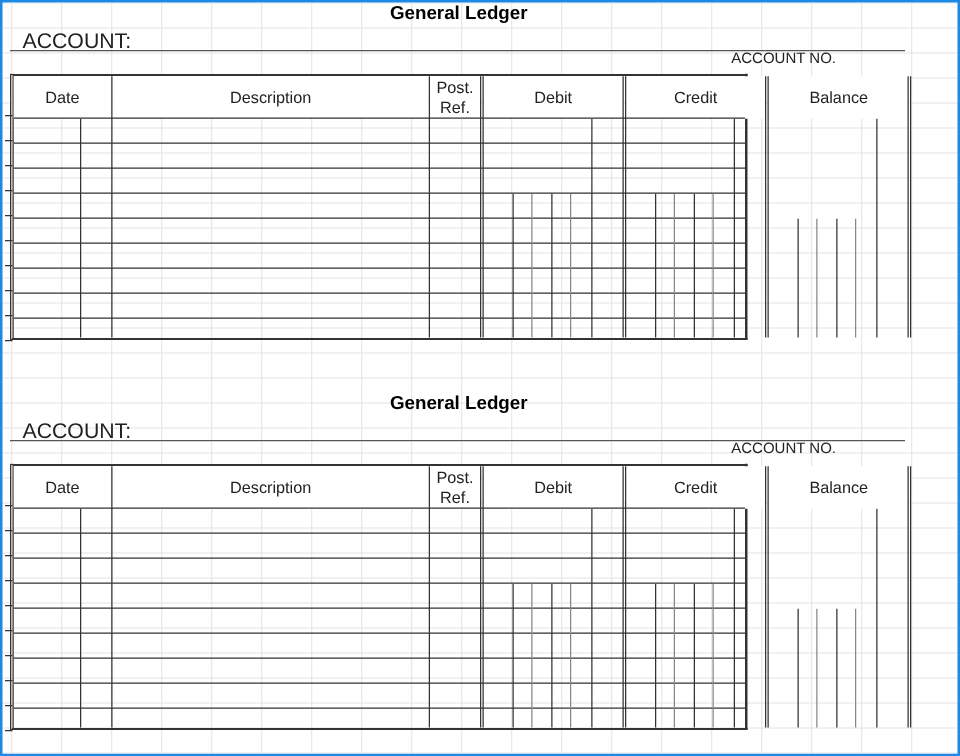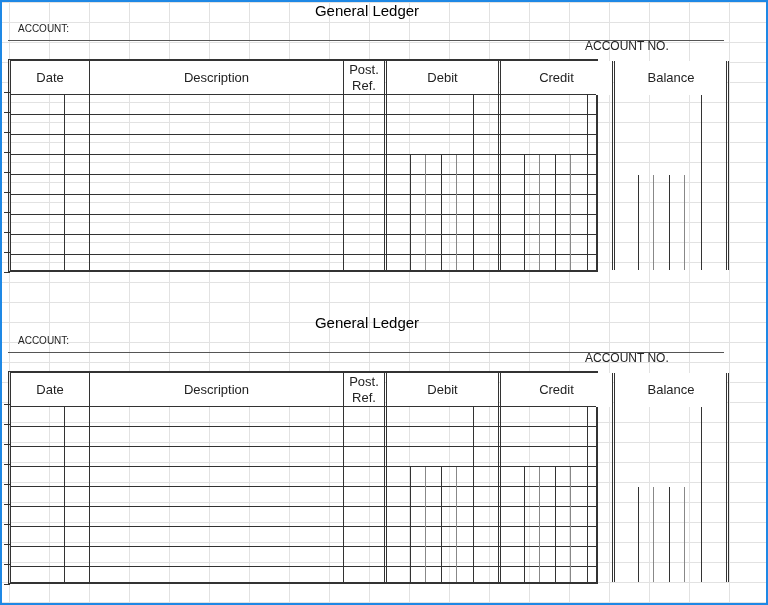--- a/index.html
+++ b/index.html
@@ -3,22 +3,22 @@
 <meta charset="utf-8">
 <style>
   html,body{margin:0;padding:0;}
   body{width:768px;height:605px;position:relative;overflow:hidden;background:#fff;font-family:"Liberation Sans",sans-serif;}
   .frame{position:absolute;left:0;top:0;width:764px;height:601px;border:2px solid #1e88e5;box-sizing:content-box;
     background-image:
       linear-gradient(to right,#e2e2e2 1px,transparent 1px),
       linear-gradient(to bottom,#e2e2e2 1px,transparent 1px);
     background-size:40px 20px,40px 20px;background-position:7px 0,0 0;}
   .sheet{position:absolute;left:2px;top:0;width:764px;height:300px;}
-  .title{position:absolute;left:0;width:730px;top:2px;text-align:center;font-weight:normal;font-size:15px;color:#000;}
-  .acct{position:absolute;left:16px;top:23px;font-size:10px;color:#222;}
+  .title{position:absolute;left:0;width:730px;top:2px;text-align:center;font-weight:bold;font-size:15px;color:#000;}
+  .acct{position:absolute;left:16px;top:23px;font-size:17px;color:#222;}
   .acctno{position:absolute;left:583px;top:23px;font-size:12px;color:#222;margin-top:16px;}
   .acct-line{position:absolute;left:6px;top:40px;width:716px;height:0;border-top:1.5px solid #555;}
   .tbl{position:absolute;left:6px;top:59px;width:590px;height:213px;border:2px solid #333;border-left:3px double #333;background:transparent;box-sizing:border-box;}
   .v{position:absolute;top:0;bottom:0;border-left:1.5px solid #333;}
   .vd{position:absolute;top:0;bottom:0;border-left:3px double #333;}
   .h{position:absolute;left:0;right:0;border-top:1.5px solid #333;}
   .hdr{position:absolute;top:0;height:34px;display:flex;align-items:center;justify-content:center;font-size:13px;color:#222;text-align:center;line-height:16px;background:#fff;}
   .gv{position:absolute;border-left:1.5px solid #333;}
   .gvl{position:absolute;border-left:1.5px solid #888;}
   .tick{position:absolute;left:2px;width:6px;border-top:1.5px solid #333;}

